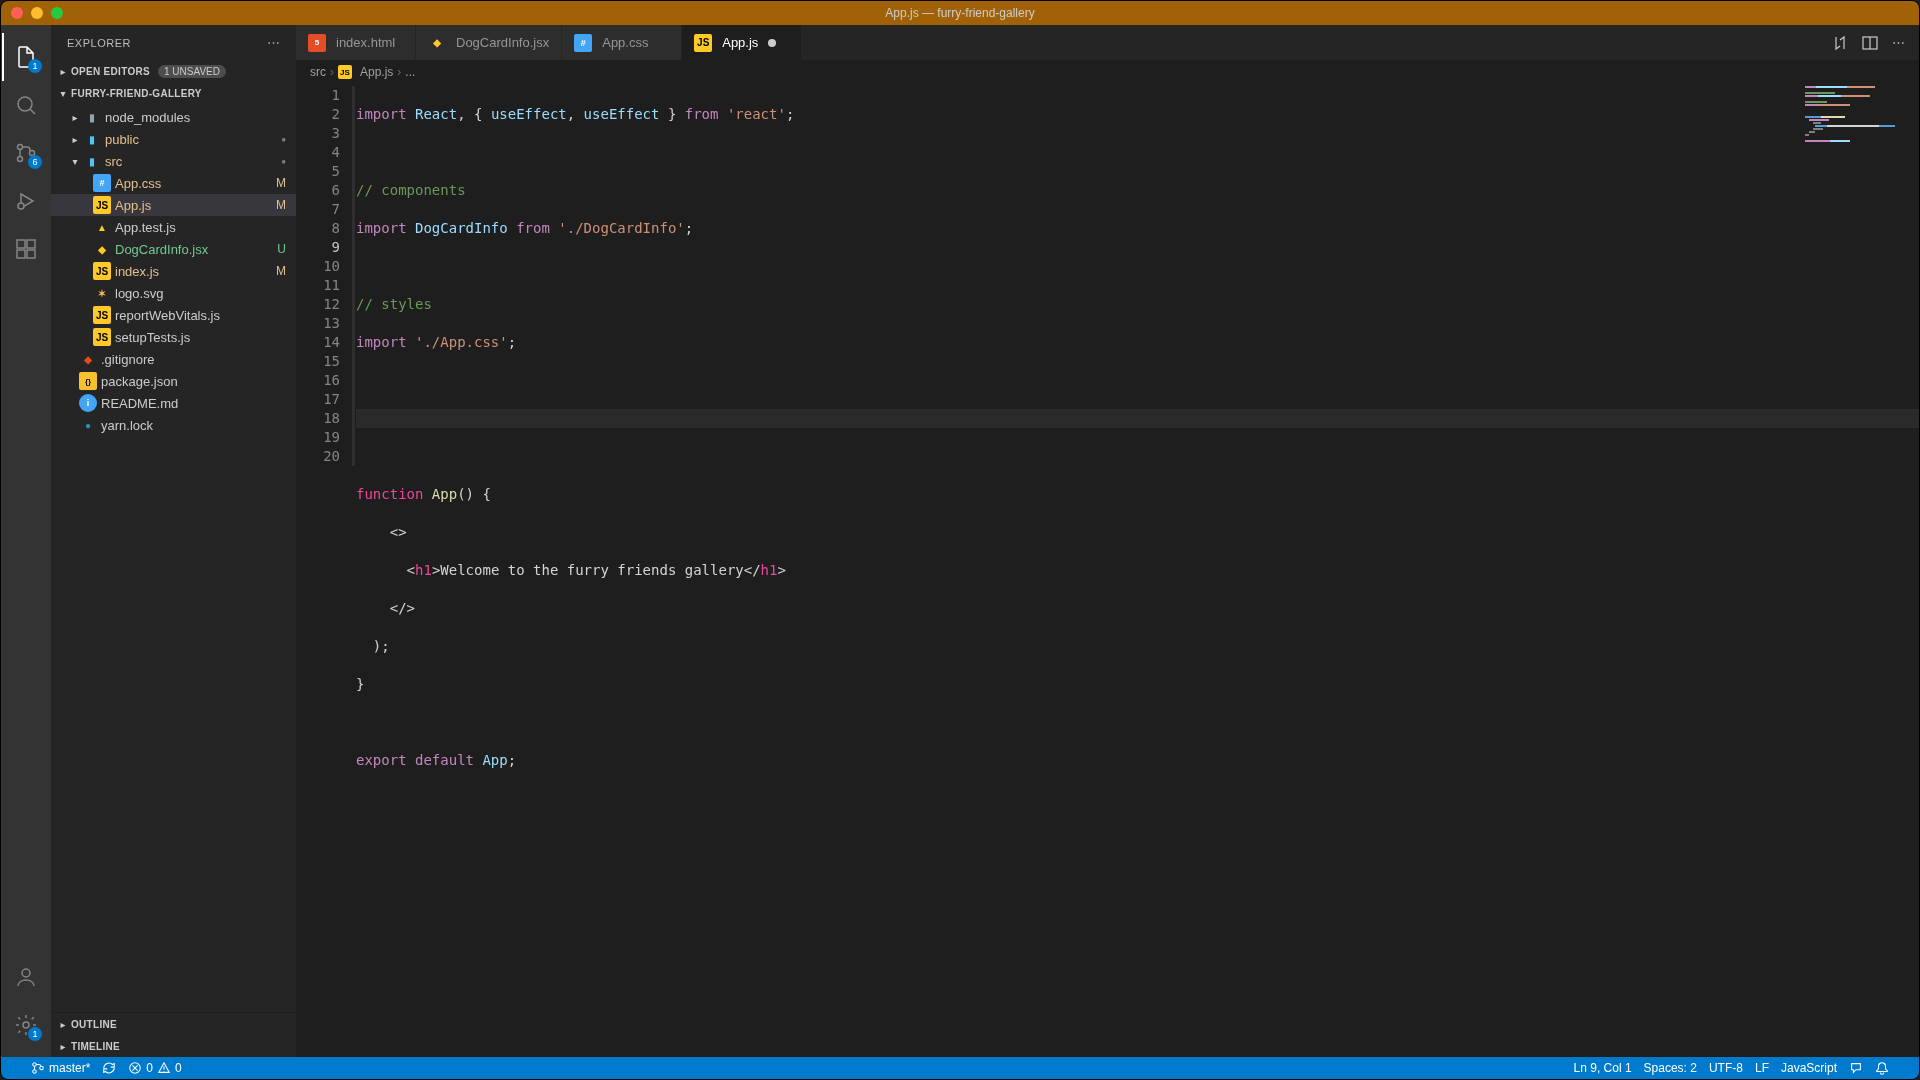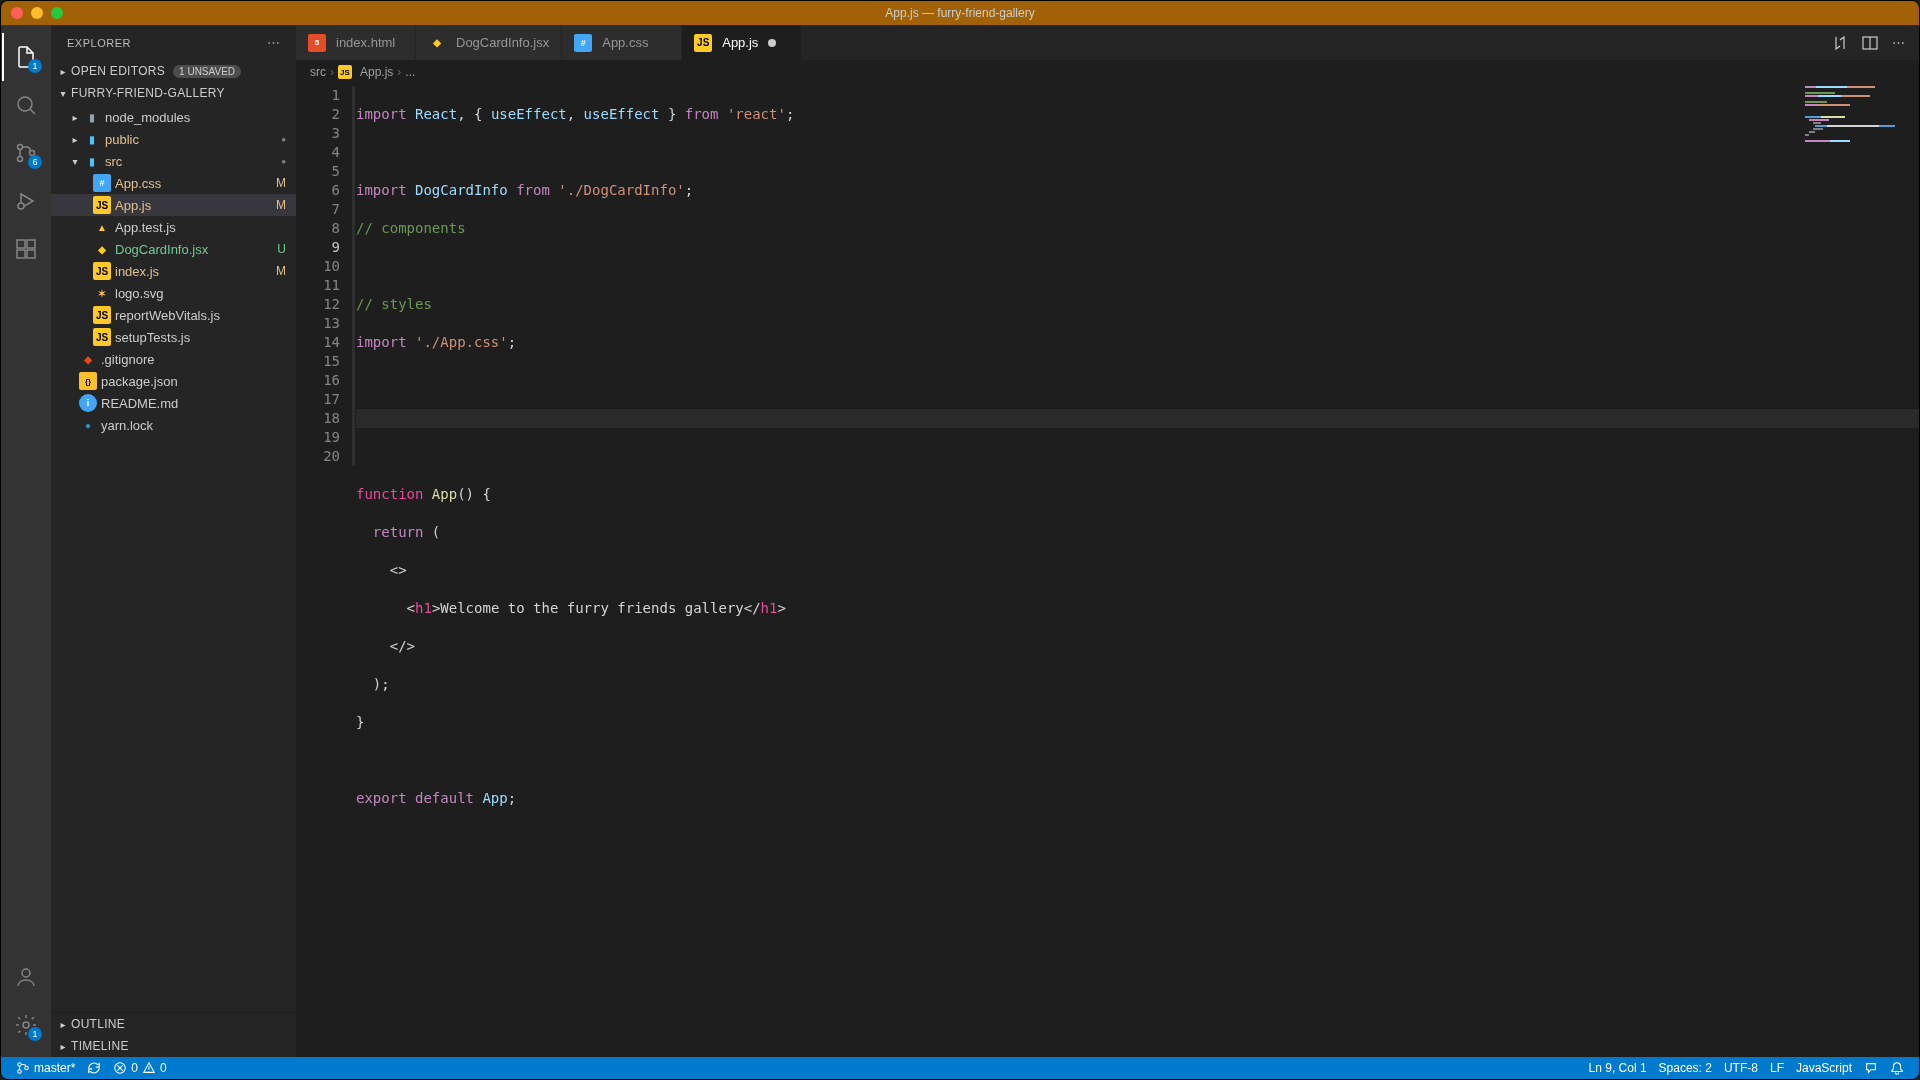--- a/index.html
+++ b/index.html
@@ -130,22 +130,22 @@
   cursor: pointer;
 }
 .chevron {
   width: 16px;
   text-align: center;
   color: #cccccc;
   font-size: 10px;
 }
 .section-label {
   color: #cccccc;
-  font-size: 12px;
-  font-weight: 400;
+  font-size: 10px;
+  font-weight: 700;
   letter-spacing: 0.3px;
 }
 .badge-pill {
   background: #4d4d4d;
   color: #cccccc;
   font-size: 10px;
   padding: 1px 6px;
   border-radius: 8px;
   margin-left: 8px;
 }
@@ -316,21 +316,21 @@
   height: 2px;
   margin-bottom: 1px;
 }
 .statusbar {
   height: 22px;
   background: #007acc;
   display: flex;
   align-items: center;
   color: #ffffff;
   font-size: 12px;
-  padding: 0 9px;
+  padding: 0 24px;
 }
 .status-item {
   display: flex;
   align-items: center;
   gap: 4px;
   padding: 0 6px;
   cursor: pointer;
   height: 100%;
 }
 .status-right { margin-left: auto; display: flex; align-items: flex-end; }
@@ -576,30 +576,29 @@
           <div class="line-no">16</div>
           <div class="line-no">17</div>
           <div class="line-no">18</div>
           <div class="line-no">19</div>
           <div class="line-no">20</div>
         </div>
         <div class="border-strip" style="height:380px;"></div>
         <div class="code-content">
 <div class="code-line"><span class="tok-k">import</span><span class="tok-v"> React</span><span class="tok-p">, { </span><span class="tok-v">useEffect</span><span class="tok-p">, </span><span class="tok-v">useEffect</span><span class="tok-p"> } </span><span class="tok-k">from</span><span class="tok-s"> 'react'</span><span class="tok-p">;</span></div>
 <div class="code-line"></div>
+<div class="code-line"><span class="tok-c">// components</span></div>
 <div class="code-line"><span class="tok-k">import</span><span class="tok-v"> DogCardInfo </span><span class="tok-k">from</span><span class="tok-s"> './DogCardInfo'</span><span class="tok-p">;</span></div>
-<div class="code-line"><span class="tok-c">// components</span></div>
 <div class="code-line"></div>
 <div class="code-line"><span class="tok-c">// styles</span></div>
 <div class="code-line"><span class="tok-k">import</span><span class="tok-s"> './App.css'</span><span class="tok-p">;</span></div>
 <div class="code-line"></div>
 <div class="code-line active-line"></div>
 <div class="code-line"></div>
 <div class="code-line"><span class="tok-tag">function</span><span class="tok-f"> App</span><span class="tok-p">() {</span></div>
-<div class="code-line"><span class="tok-k">  return</span><span class="tok-p"> (</span></div>
 <div class="code-line"><span class="tok-p">    &lt;&gt;</span></div>
 <div class="code-line"><span class="tok-p">      &lt;</span><span class="tok-tag">h1</span><span class="tok-p">&gt;</span><span class="tok-txt">Welcome to the furry friends gallery</span><span class="tok-p">&lt;/</span><span class="tok-tag">h1</span><span class="tok-p">&gt;</span></div>
 <div class="code-line"><span class="tok-p">    &lt;/&gt;</span></div>
 <div class="code-line"><span class="tok-p">  );</span></div>
 <div class="code-line"><span class="tok-p">}</span></div>
 <div class="code-line"></div>
 <div class="code-line"><span class="tok-k">export</span><span class="tok-k"> default</span><span class="tok-v"> App</span><span class="tok-p">;</span></div>
 <div class="code-line"></div>
         </div>
         <div class="minimap">

